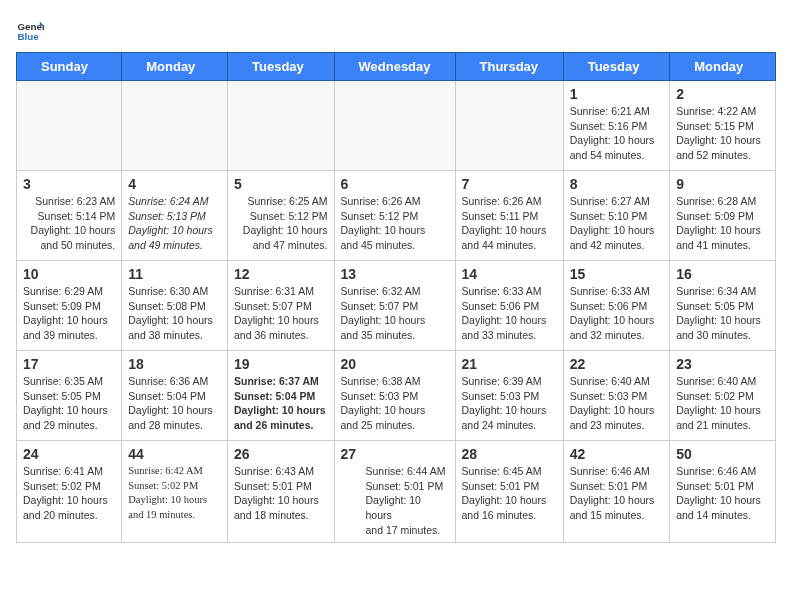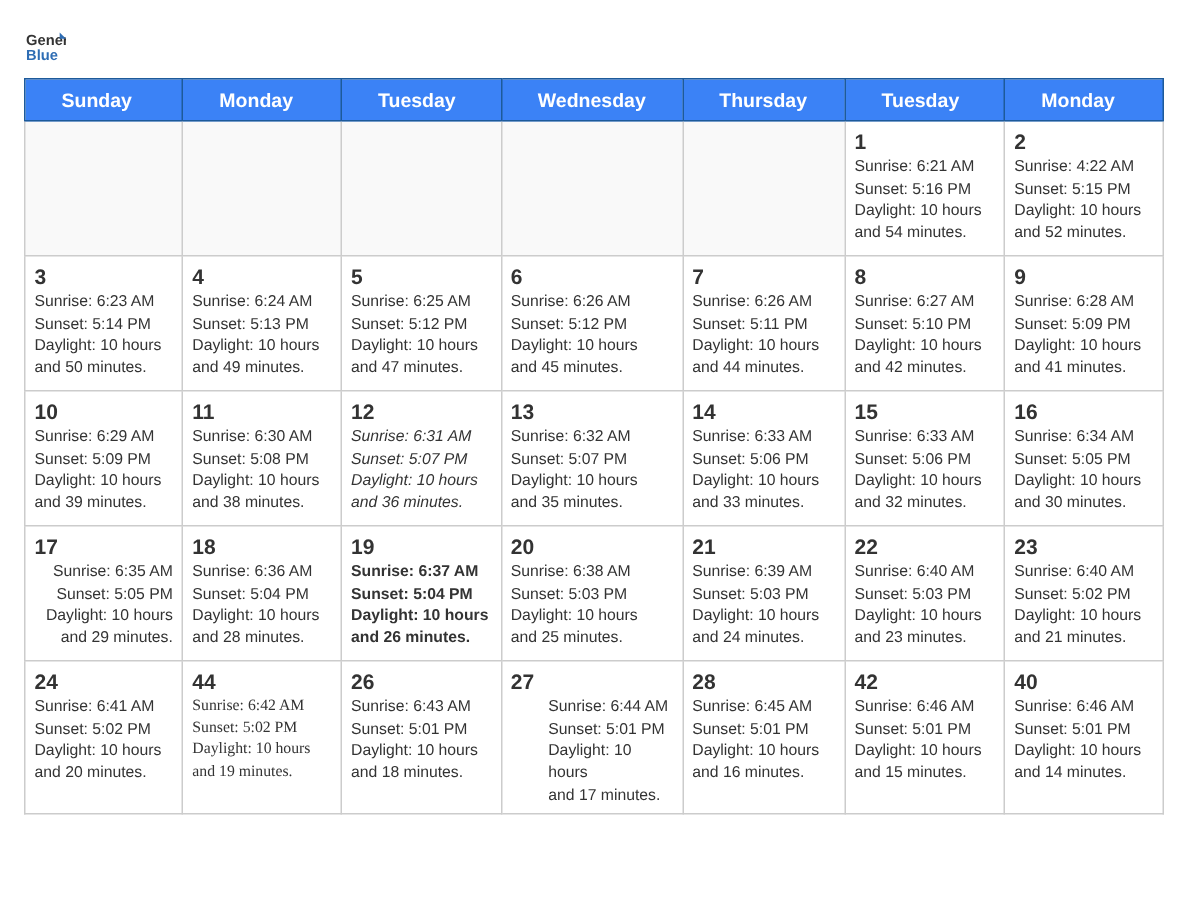--- a/index.html
+++ b/index.html
@@ -132,35 +132,35 @@
           <span class="day-number">2</span>
           <div class="day-info" style="white-space: pre-line;">Sunrise: 4:22 AM
 Sunset: 5:15 PM
 Daylight: 10 hours
 and 52 minutes.</div>
         </td>
       </tr>
       <tr class="week-row">
         <td>
           <span class="day-number">3</span>
-          <div class="day-info" style="white-space: pre-line;">Sunrise: 6:23 AM
+          <div class="day-info" style="white-space: pre-line; text-align: right;">Sunrise: 6:23 AM
 Sunset: 5:14 PM
 Daylight: 10 hours
 and 50 minutes.</div>
         </td>
         <td>
           <span class="day-number">4</span>
-          <div class="day-info" style="white-space: pre-line;">Sunrise: 6:24 AM
+          <div class="day-info" style="white-space: pre-line; font-style: italic;">Sunrise: 6:24 AM
 Sunset: 5:13 PM
 Daylight: 10 hours
 and 49 minutes.</div>
         </td>
         <td>
           <span class="day-number">5</span>
-          <div class="day-info" style="white-space: pre-line;">Sunrise: 6:25 AM
+          <div class="day-info" style="white-space: pre-line; text-align: right;">Sunrise: 6:25 AM
 Sunset: 5:12 PM
 Daylight: 10 hours
 and 47 minutes.</div>
         </td>
         <td>
           <span class="day-number">6</span>
           <div class="day-info" style="white-space: pre-line;">Sunrise: 6:26 AM
 Sunset: 5:12 PM
 Daylight: 10 hours
 and 45 minutes.</div>
@@ -197,21 +197,21 @@
         </td>
         <td>
           <span class="day-number">11</span>
           <div class="day-info" style="white-space: pre-line;">Sunrise: 6:30 AM
 Sunset: 5:08 PM
 Daylight: 10 hours
 and 38 minutes.</div>
         </td>
         <td>
           <span class="day-number">12</span>
-          <div class="day-info" style="white-space: pre-line; font-style: italic;">Sunrise: 6:31 AM
+          <div class="day-info" style="white-space: pre-line;">Sunrise: 6:31 AM
 Sunset: 5:07 PM
 Daylight: 10 hours
 and 36 minutes.</div>
         </td>
         <td>
           <span class="day-number">13</span>
           <div class="day-info" style="white-space: pre-line;">Sunrise: 6:32 AM
 Sunset: 5:07 PM
 Daylight: 10 hours
 and 35 minutes.</div>
@@ -234,21 +234,21 @@
           <span class="day-number">16</span>
           <div class="day-info" style="white-space: pre-line;">Sunrise: 6:34 AM
 Sunset: 5:05 PM
 Daylight: 10 hours
 and 30 minutes.</div>
         </td>
       </tr>
       <tr class="week-row">
         <td>
           <span class="day-number">17</span>
-          <div class="day-info" style="white-space: pre-line; text-align: right;">Sunrise: 6:35 AM
+          <div class="day-info" style="white-space: pre-line;">Sunrise: 6:35 AM
 Sunset: 5:05 PM
 Daylight: 10 hours
 and 29 minutes.</div>
         </td>
         <td>
           <span class="day-number">18</span>
           <div class="day-info" style="white-space: pre-line;">Sunrise: 6:36 AM
 Sunset: 5:04 PM
 Daylight: 10 hours
 and 28 minutes.</div>
@@ -326,21 +326,21 @@
 and 16 minutes.</div>
         </td>
         <td>
           <span class="day-number">42</span>
           <div class="day-info" style="white-space: pre-line;">Sunrise: 6:46 AM
 Sunset: 5:01 PM
 Daylight: 10 hours
 and 15 minutes.</div>
         </td>
         <td>
-          <span class="day-number">40</span>
+          <span class="day-number">50</span>
           <div class="day-info" style="white-space: pre-line;">Sunrise: 6:46 AM
 Sunset: 5:01 PM
 Daylight: 10 hours
 and 14 minutes.</div>
         </td>
       </tr>
     </tbody>
 </table>
 
 </body></html>

